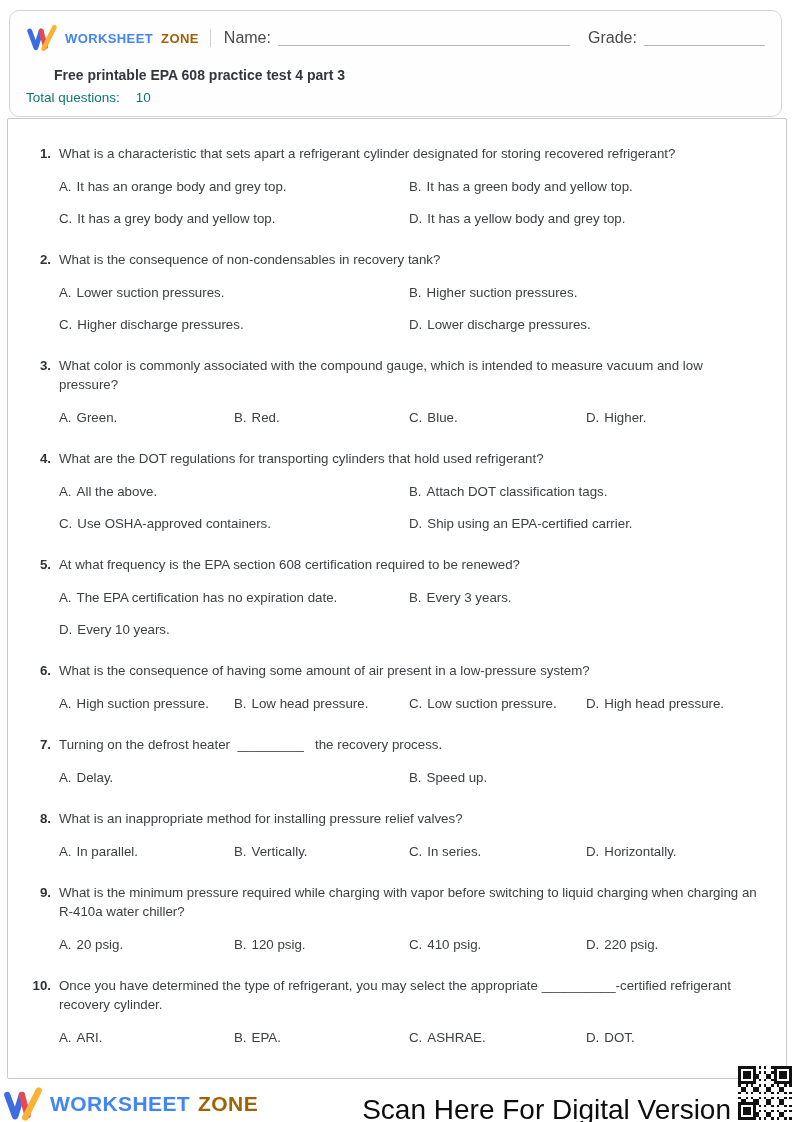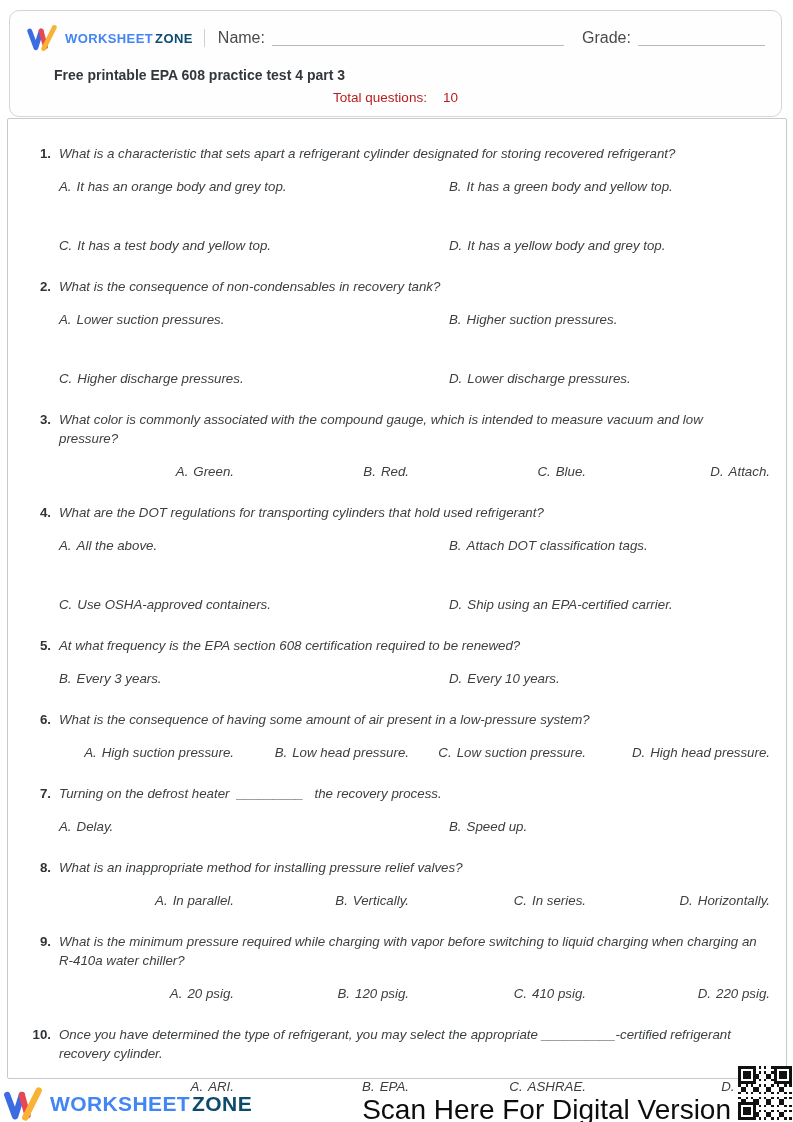--- a/index.html
+++ b/index.html
@@ -12,44 +12,44 @@
   .header-card{
     position:absolute;left:9px;top:10px;width:773px;height:107px;
     box-sizing:border-box;border:1px solid #d5d5d5;border-radius:10px;
     background:#fefefe;padding:11px 16px 0 16px;
   }
   .logo-row{display:flex;align-items:center;height:32px;}
   .brand{display:flex;align-items:center;}
   .brand-mark{width:32px;height:28px;flex:none;}
   .brand-text{font-weight:bold;font-size:13px;letter-spacing:.4px;margin-left:7px;white-space:nowrap;}
   .brand-worksheet{color:#4285F4;text-align:center;}
-  .brand-zone{color:#0c4a6e;margin-left:2px;}
+  .brand-zone{color:#a16207;margin-left:8px;}
   .vdivider{width:1px;height:18px;background:#cfcfcf;margin:0 13px 0 11px;flex:none;}
   .field-label{font-size:16px;color:#4a4a4a;white-space:nowrap;}
   .fill-line{border-bottom:1px solid #b9b9b9;height:15px;}
   .name-line{width:292px;flex:none;margin:0 18px 0 7px;}
   .grade-line{flex:1;margin-left:7px;}
   .title-block{margin-top:13px;}
   .page-title{font-size:14px;font-weight:bold;color:#33373b;margin:0;padding-left:28px;}
-  .total-row{margin-top:7px;font-size:13.5px;color:#b91c1c;text-align:center;}
+  .total-row{margin-top:7px;font-size:13.5px;color:#0f766e;}
   .total-value{margin-left:16px;}
   
   .questions-box{
     position:absolute;left:7px;top:118px;width:780px;height:961px;
     box-sizing:border-box;border:1px solid #c9c9c9;border-radius:2px;
     padding:25px 16px 0 12px;background:#fff;
   }
   .question{display:flex;margin-bottom:22px;}
   .qnum{width:31px;min-width:31px;text-align:right;font-weight:bold;
         font-size:13.3px;line-height:19px;margin-right:8px;color:#2f3337;}
-  .qbody{flex:1;min-width:0;font-style:italic;}
+  .qbody{flex:1;min-width:0;}
   .qtext{font-size:13.3px;line-height:19px;color:#3d4043;white-space:pre-wrap;max-width:705px;}
   .options{display:grid;margin-top:14px;row-gap:13px;font-size:13.3px;line-height:19px;color:#3d4043;}
-  .options.cols2{grid-template-columns:350px 1fr;gap:40px;}
-  .options.cols4{grid-template-columns:175px 175px 177px 1fr;text-align:right;}
+  .options.cols2{grid-template-columns:350px 1fr;}
+  .options.cols4{grid-template-columns:175px 175px 177px 1fr;}
   .option{white-space:nowrap;overflow:visible;}
   .option .letter{margin-right:5px;}
   
   .footer-logo{position:absolute;left:2px;top:1086px;display:flex;align-items:center;}
   .footer-mark{width:42px;height:36px;flex:none;}
   .footer-brand-text{font-size:21px;font-weight:bold;letter-spacing:.4px;margin-left:6px;white-space:nowrap;}
   .scan-text{position:absolute;right:62px;top:1094px;font-size:28px;color:#0c0c0c;white-space:nowrap;}
   .qr{position:absolute;right:1px;top:1066px;width:54px;height:54px;background:#fff;}
 </style>
 </head>
@@ -89,21 +89,21 @@
 
 <main class="questions-box">
   <div>
   <div class="question">
     <div class="qnum">1.</div>
     <div class="qbody">
       <div class="qtext">What is a characteristic that sets apart a refrigerant cylinder designated for storing recovered refrigerant?</div>
       <div class="options cols2">
             <div class="option"><span class="letter">A.</span><span>It has an orange body and grey top.</span></div>
             <div class="option"><span class="letter">B.</span><span>It has a green body and yellow top.</span></div>
-            <div class="option"><span class="letter">C.</span><span>It has a test body and yellow top.</span></div>
+            <div class="option"><span class="letter">C.</span><span>It has a grey body and yellow top.</span></div>
             <div class="option"><span class="letter">D.</span><span>It has a yellow body and grey top.</span></div>
           </div>
     </div>
   </div>
 
   <div class="question">
     <div class="qnum">2.</div>
     <div class="qbody">
       <div class="qtext">What is the consequence of non-condensables in recovery tank?</div>
       <div class="options cols2">
@@ -116,21 +116,21 @@
   </div>
 
   <div class="question">
     <div class="qnum">3.</div>
     <div class="qbody">
       <div class="qtext">What color is commonly associated with the compound gauge, which is intended to measure vacuum and low pressure?</div>
       <div class="options cols4">
             <div class="option"><span class="letter">A.</span><span>Green.</span></div>
             <div class="option"><span class="letter">B.</span><span>Red.</span></div>
             <div class="option"><span class="letter">C.</span><span>Blue.</span></div>
-            <div class="option"><span class="letter">D.</span><span>Attach.</span></div>
+            <div class="option"><span class="letter">D.</span><span>Higher.</span></div>
           </div>
     </div>
   </div>
 
   <div class="question">
     <div class="qnum">4.</div>
     <div class="qbody">
       <div class="qtext">What are the DOT regulations for transporting cylinders that hold used refrigerant?</div>
       <div class="options cols2">
             <div class="option"><span class="letter">A.</span><span>All the above.</span></div>
@@ -139,20 +139,21 @@
             <div class="option"><span class="letter">D.</span><span>Ship using an EPA-certified carrier.</span></div>
           </div>
     </div>
   </div>
 
   <div class="question">
     <div class="qnum">5.</div>
     <div class="qbody">
       <div class="qtext">At what frequency is the EPA section 608 certification required to be renewed?</div>
       <div class="options cols2">
+            <div class="option"><span class="letter">A.</span><span>The EPA certification has no expiration date.</span></div>
             <div class="option"><span class="letter">B.</span><span>Every 3 years.</span></div>
             <div class="option"><span class="letter">D.</span><span>Every 10 years.</span></div>
           </div>
     </div>
   </div>
 
   <div class="question">
     <div class="qnum">6.</div>
     <div class="qbody">
       <div class="qtext">What is the consequence of having some amount of air present in a low-pressure system?</div>

